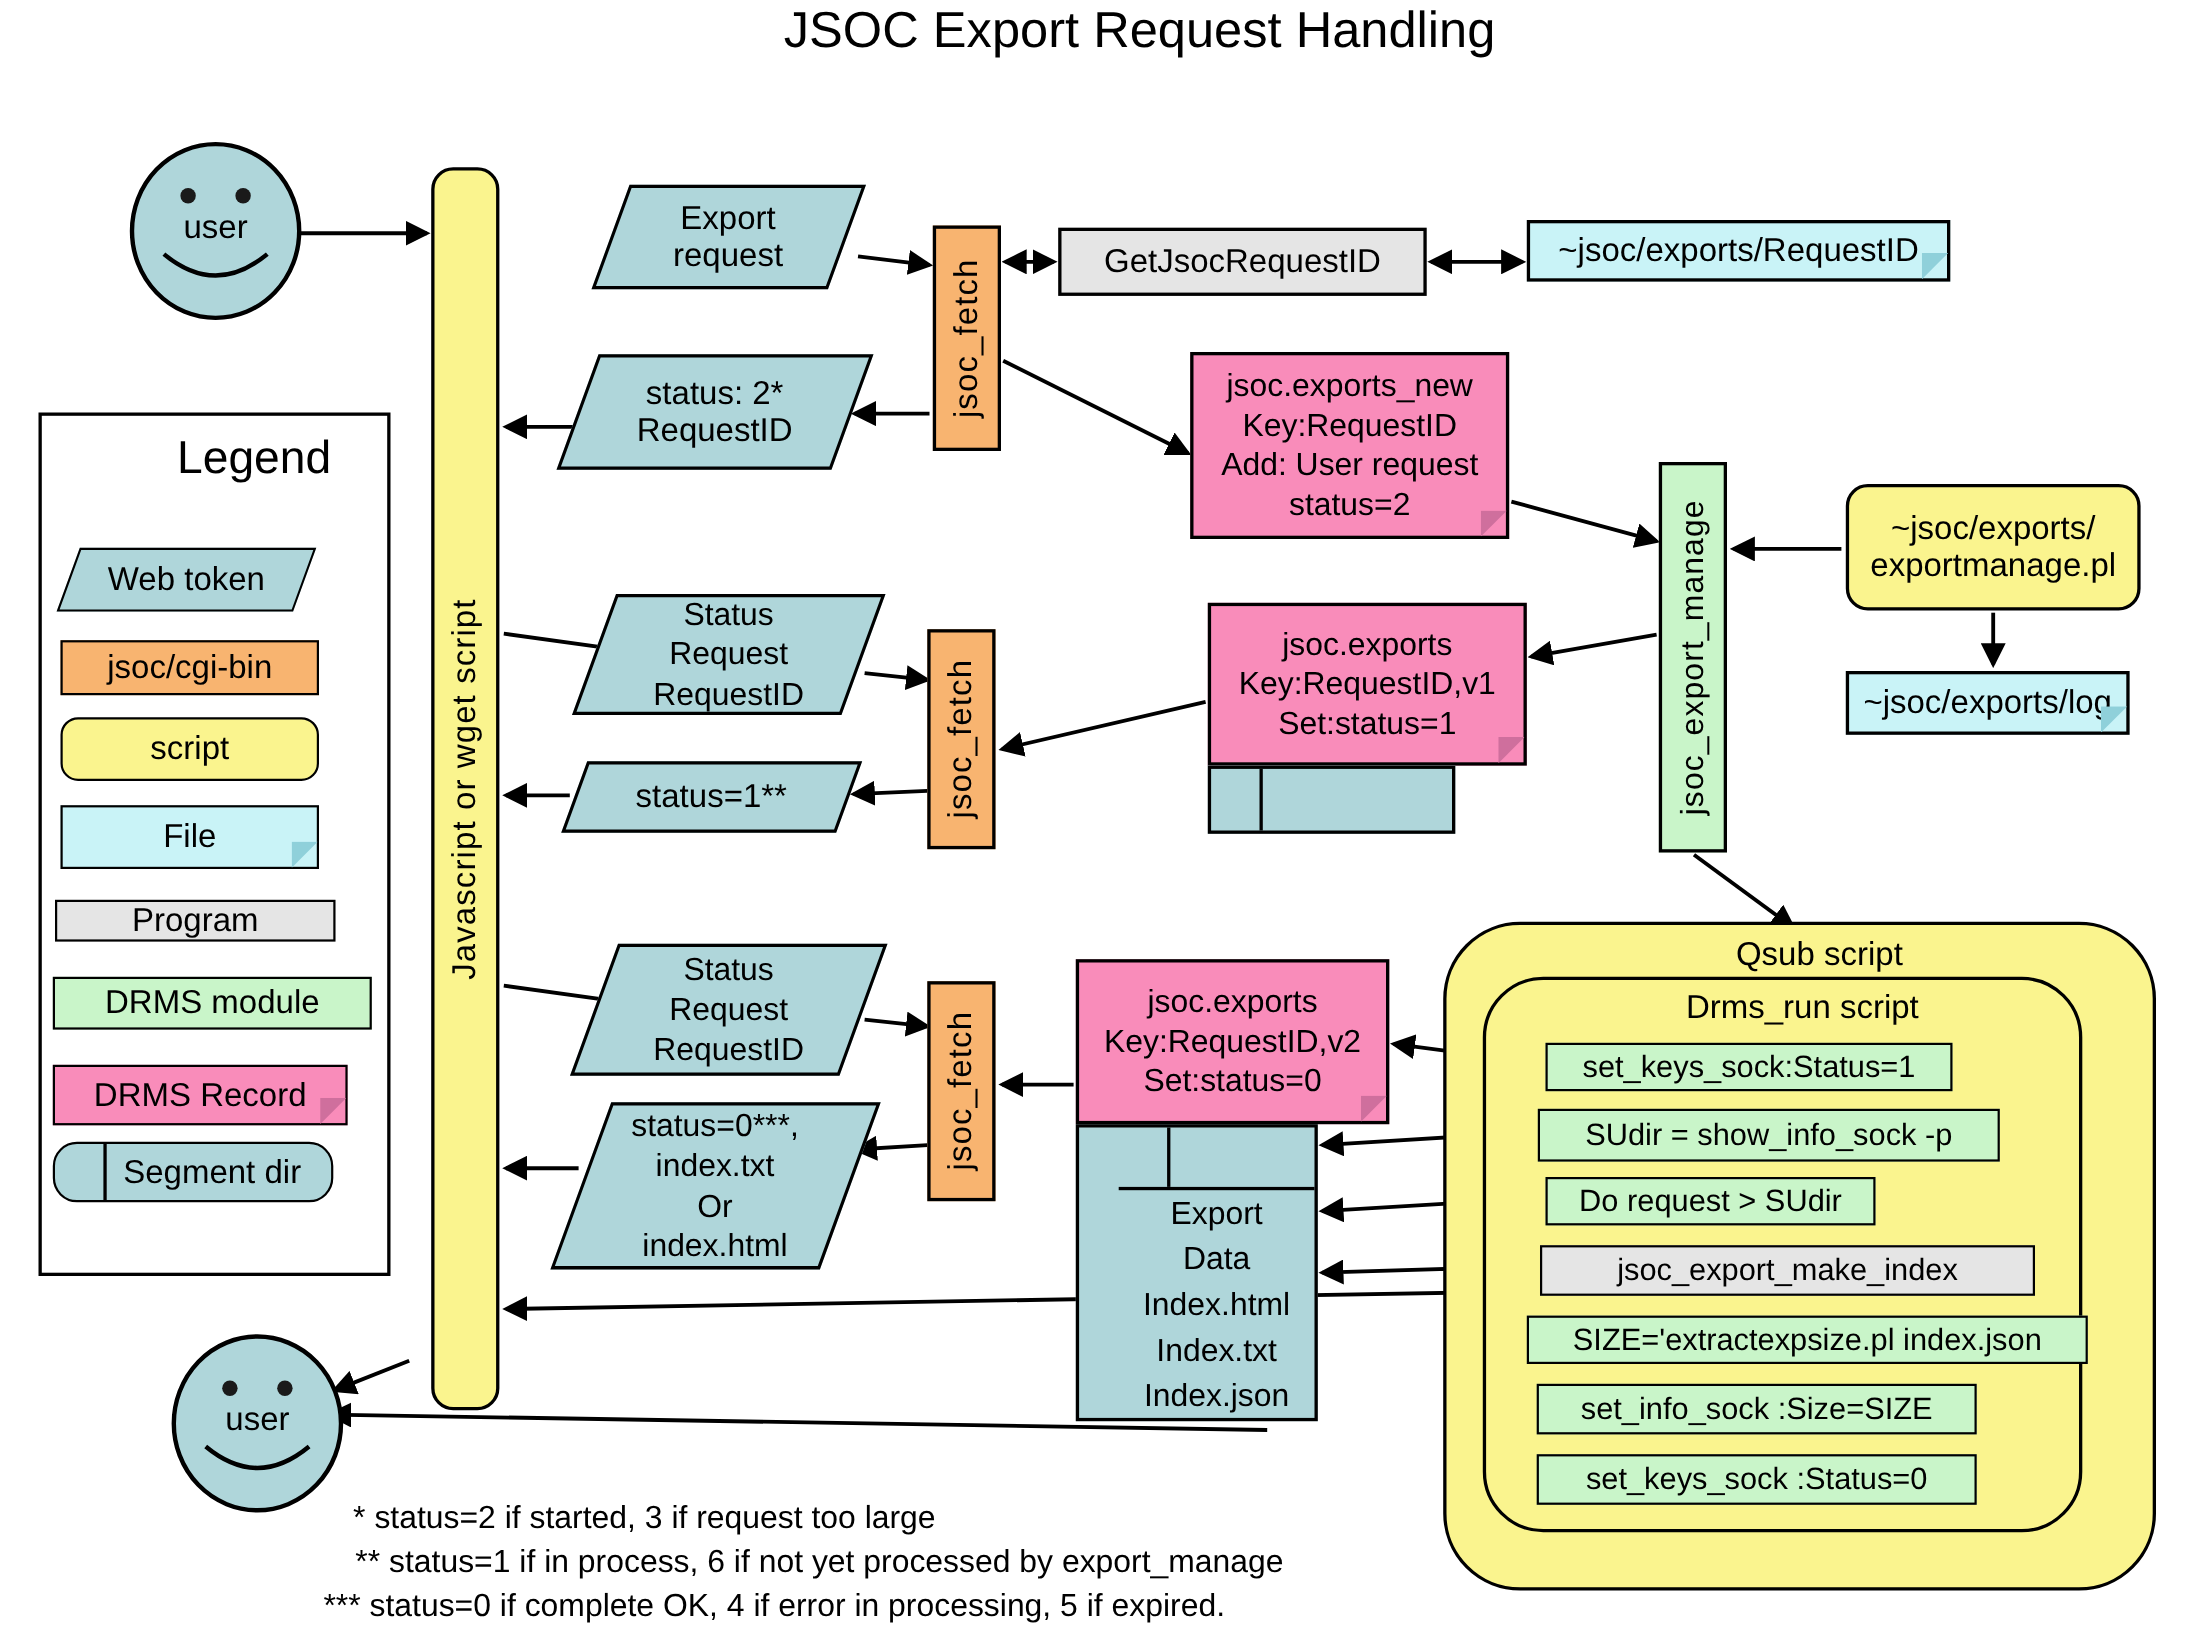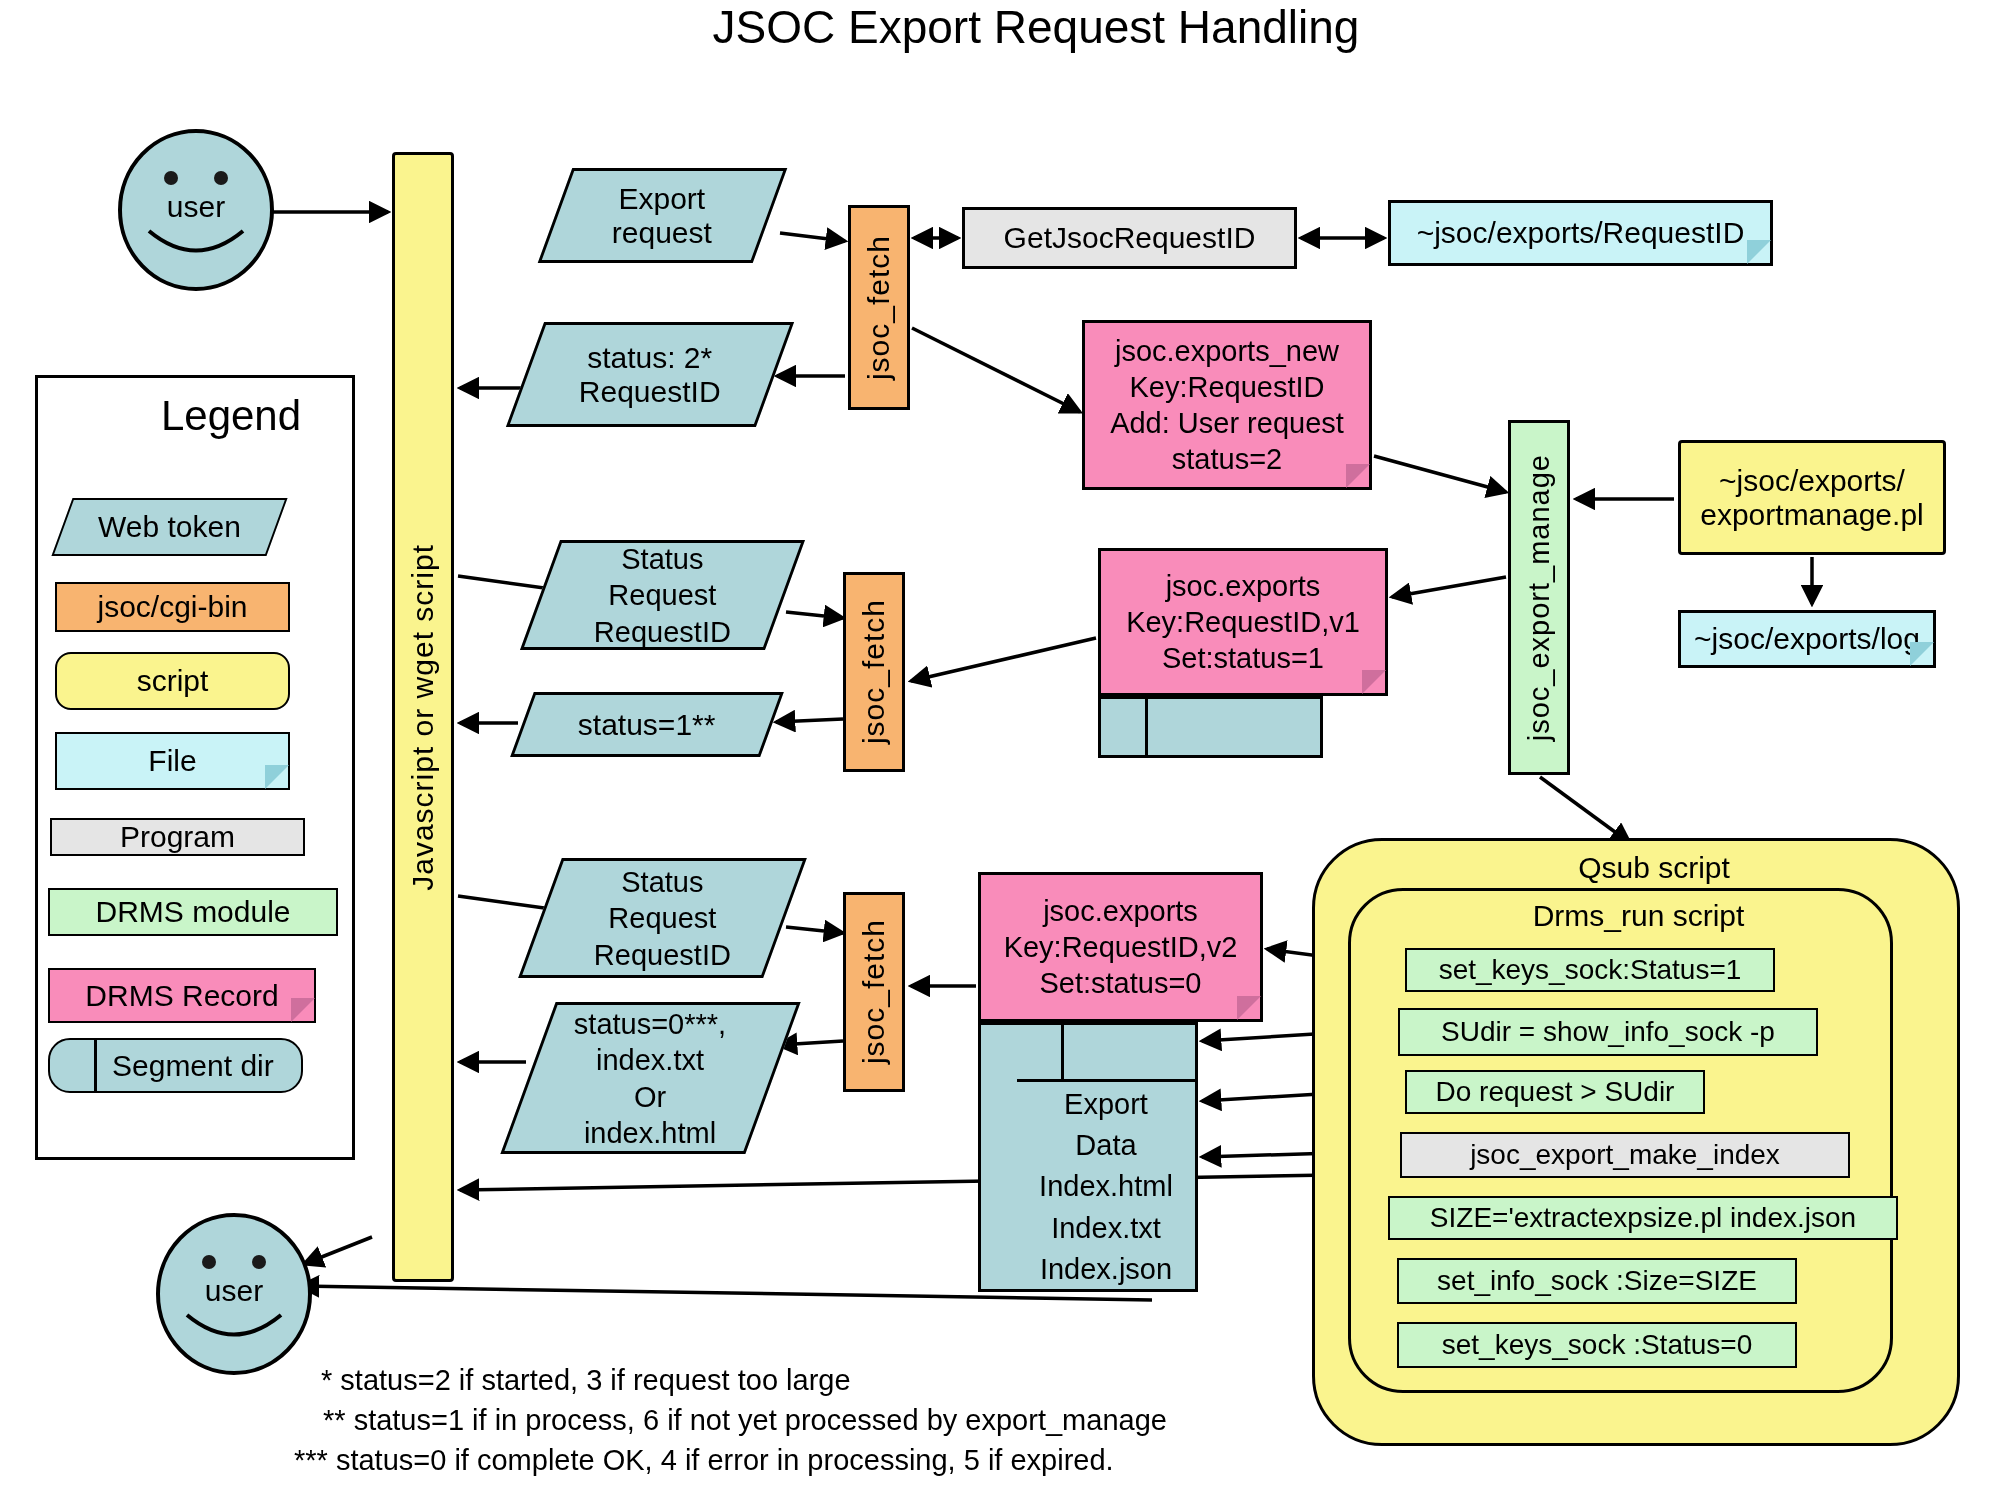--- a/index.html
+++ b/index.html
@@ -15,21 +15,21 @@
   .c-cgi   { background:#f8b470; }
   .c-script{ background:#faf48e; }
   .c-file  { background:#c9f3f7; }
   .c-prog  { background:#e5e5e5; }
   .c-mod   { background:#c9f5c9; }
   .c-rec   { background:#f98cba; }
   .fold { position:absolute; right:-1px; bottom:-1px; width:24px; height:24px;
           clip-path: polygon(0 0, 100% 0, 0 100%); }
   .fold-rec  { background:#cf6f9d; }
   .fold-file { background:#8fd0da; }
-  .round { border-radius:4px; }
+  .round { border-radius:20px; }
   .fs30 { font-size:30px; }
   .fs29 { font-size:29px; line-height:1.25; }
   .fs28 { font-size:28px; }
   svg.arrows { position:absolute; left:0; top:0; pointer-events:none; }
   line.ar { stroke:#000; stroke-width:3.5; }
 </style>
 </head>
 <body>
 
 <div id="canvas">
@@ -93,21 +93,21 @@
   </div>
 
   <div class="shape c-cgi" style="left:848px; top:205px; width:62px; height:205px;">
     <span class="vtext fs30">jsoc_fetch</span>
   </div>
 
   <div class="shape c-prog" style="left:962px; top:207px; width:335px; height:62px;">
     <span class="fs30">GetJsocRequestID</span>
   </div>
 
-  <div class="shape c-file" style="left:1388px; top:200px; width:385px; height:66px;">
+  <div class="shape c-file" style="left:1388px; top:200px; width:385px; height:56px;">
     <span class="fs30">~jsoc/exports/RequestID</span>
     <div class="fold fold-file"></div>
   </div>
 
   <div class="shape c-token para" style="left:525px; top:322px; width:250px; height:105px;">
     <span class="t fs30">status: 2*
 RequestID</span>
   </div>
 
   <div class="shape c-rec ml fs29" style="left:1082px; top:320px; width:290px; height:170px;">

